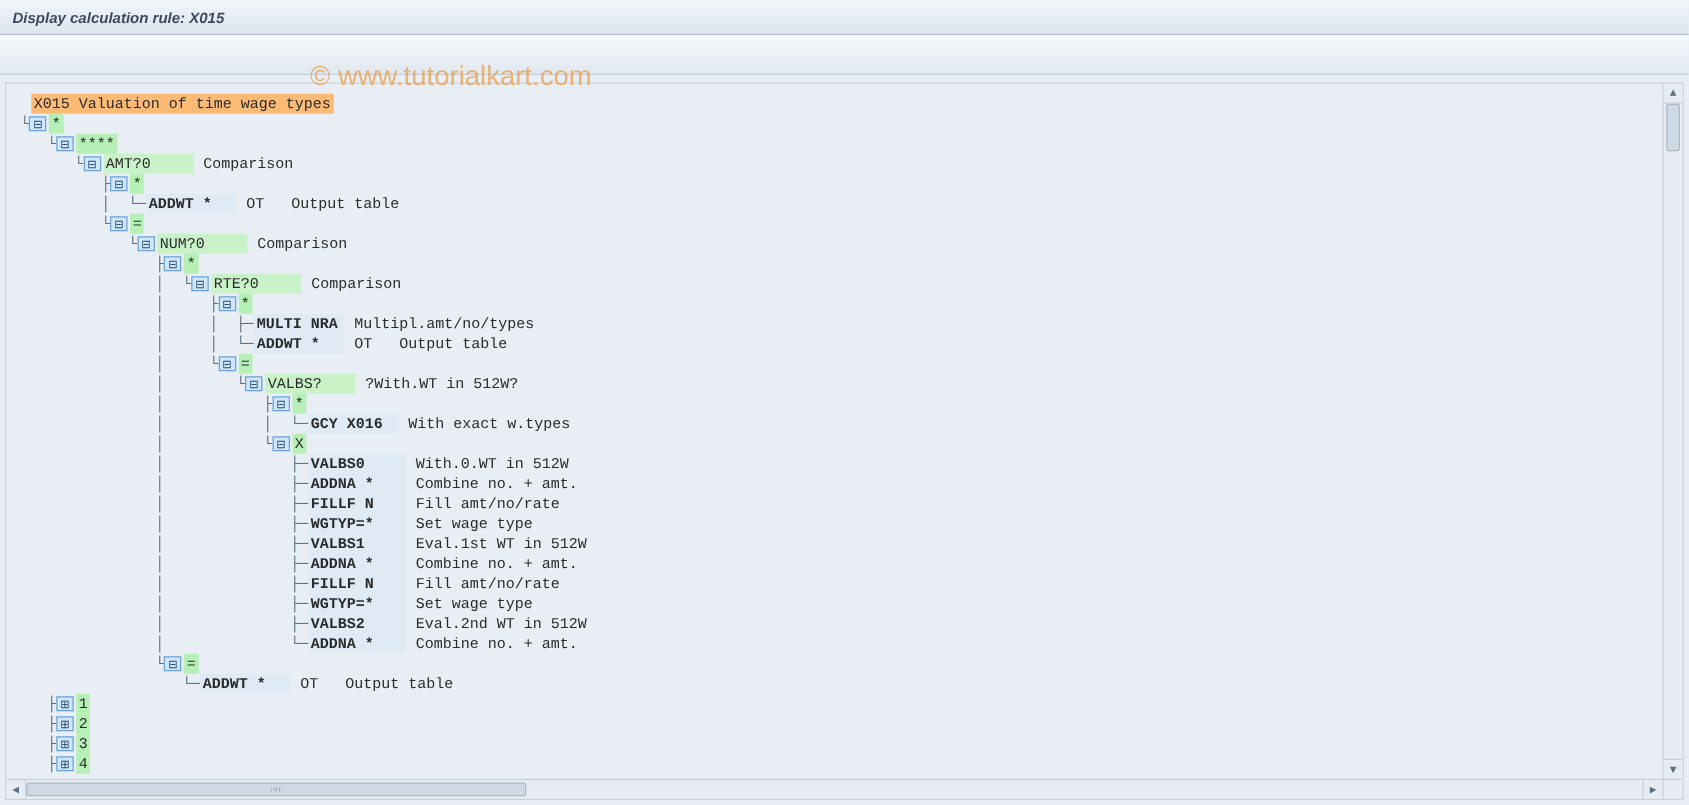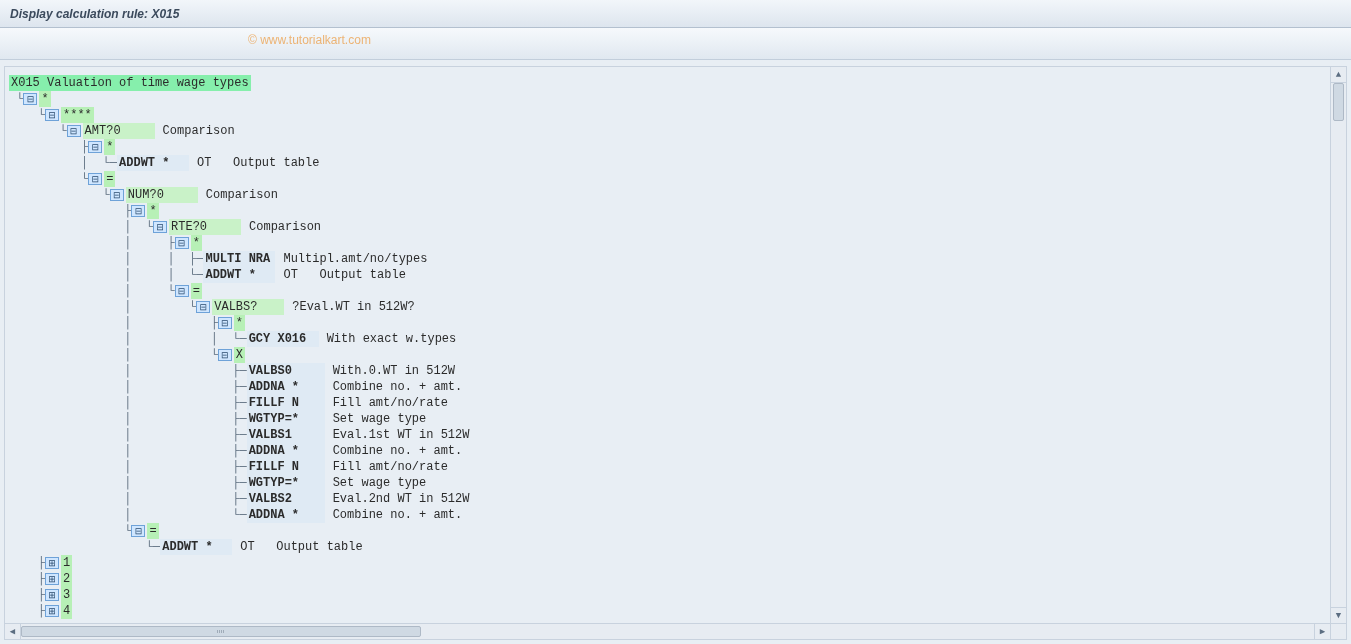--- a/index.html
+++ b/index.html
@@ -25,24 +25,24 @@
     font-size: 12px;
     color: #3b4a5c;
   }
   .toolbar {
     height: 32px;
     background: linear-gradient(#f6f9fc, #e0e8f0);
     border-bottom: 1px solid #c2cedb;
   }
   .watermark {
     position: absolute;
-    top: 33px;
+    top: 48px;
     left: 248px;
     font-family: Arial, sans-serif;
-    font-size: 12px;
+    font-size: 22px;
     color: rgba(236, 152, 60, 0.7);
     pointer-events: none;
     z-index: 100;
   }
   .content-wrap {
     position: absolute;
     top: 66px;
     left: 4px;
     right: 4px;
     bottom: 4px;
@@ -157,21 +157,21 @@
   .row .label {
     display: inline-block;
     padding: 0 2px;
     white-space: pre;
   }
   .row .desc {
     display: inline-block;
     padding-left: 8px;
     white-space: pre;
   }
-  .hl-yellow { background: #86efac; }
+  .hl-yellow { background: #fdba74; margin-left: 16px; }
   .hl-green  { background: #b7f0b6; }
   .hl-green2 { background: #c9f2c8; }
   .leaf-box  { background: #dfeaf4; font-weight: bold; }
   .row .label.fixed-w { min-width: 72px; }
   .row .label.fixed-w2 { min-width: 78px; }
 </style>
 </head>
 <body>
 
 <div class="title-bar">
@@ -268,21 +268,21 @@
     <div class="row">
       <span class="guide">                │     └</span>
         <span class="node-icon">⊟</span>
       <span class="label hl-green">=</span>
     </div>
 
     <div class="row">
       <span class="guide">                │        └</span>
         <span class="node-icon">⊟</span>
       <span class="label hl-green2 fixed-w">VALBS?</span>
-      <span class="desc">?Eval.WT in 512W?</span>
+      <span class="desc">?With.WT in 512W?</span>
     </div>
 
     <div class="row">
       <span class="guide">                │           ├</span>
         <span class="node-icon">⊟</span>
       <span class="label hl-green">*</span>
     </div>
 
     <div class="row">
       <span class="guide">                │           │  └─</span>

